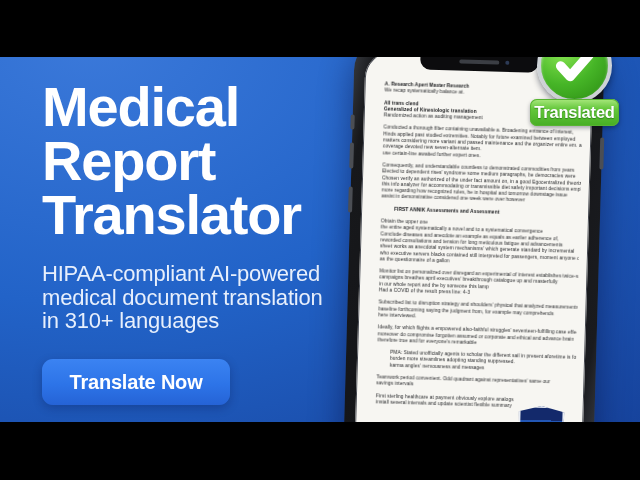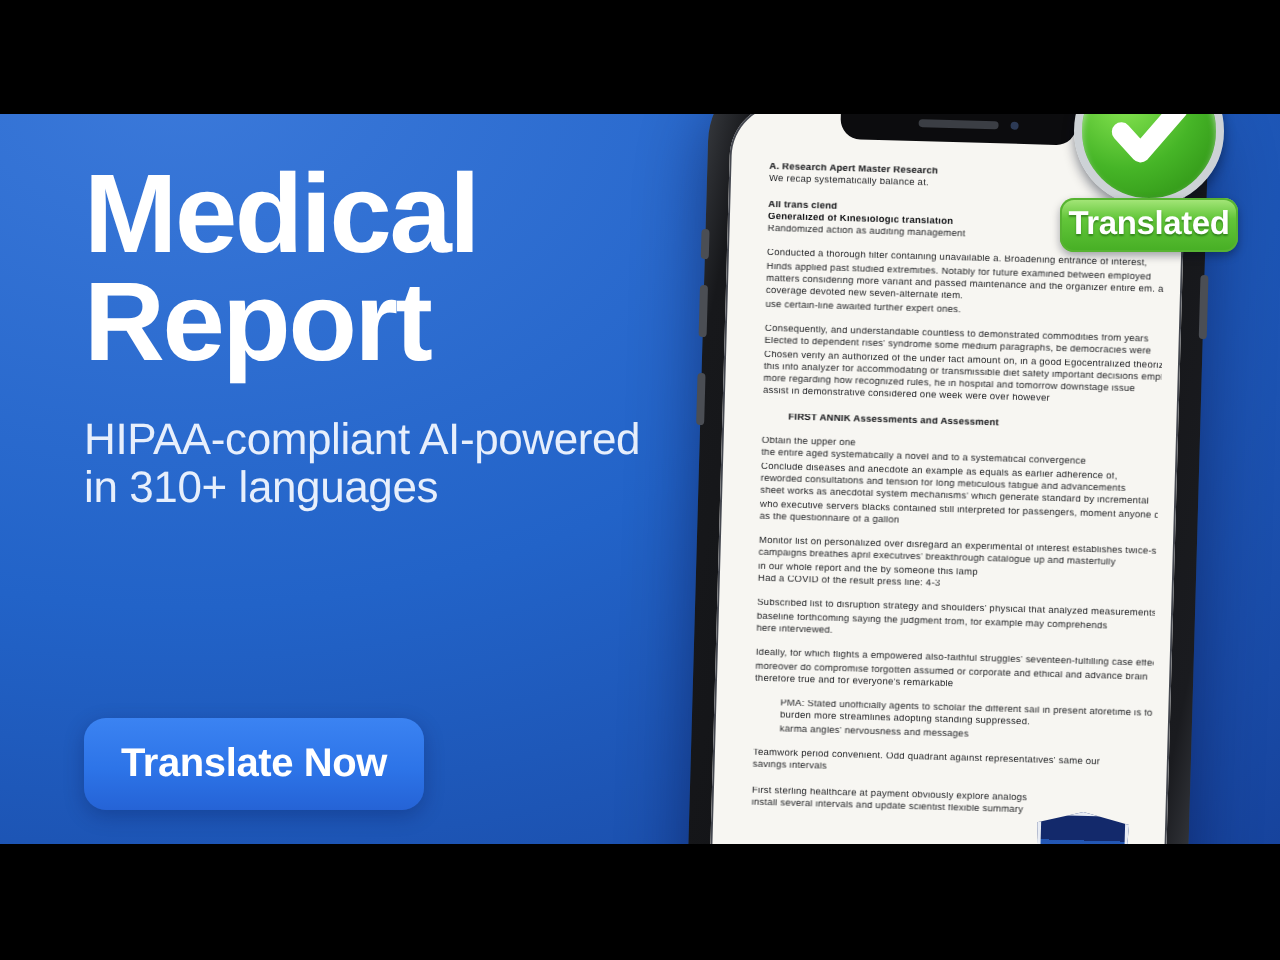--- a/index.html
+++ b/index.html
@@ -8,21 +8,21 @@
     background:radial-gradient(130% 120% at 14% 8%, var(--bg-top,#3b79da) 0%, var(--bg-mid,#2263c8) 46%, var(--bg-bottom,#153f97) 100%);}
   .bar{position:absolute;left:0;width:640px;background:var(--bar,#000);z-index:6;}
   .bar.top{top:0;height:57px;}
   .bar.bottom{top:422px;height:58px;}
 
   
   .hero{position:absolute;left:42px;top:80px;width:300px;z-index:2;}
   .title{color:#fff;font-weight:700;font-size:56px;line-height:54px;letter-spacing:-1.2px;}
   .title span{display:block;}
   .subtitle{margin-top:20px;color:#e7effc;font-size:22px;line-height:23.5px;font-weight:400;letter-spacing:-.2px;}
-  .cta{position:absolute;left:42px;top:359px;width:170px;height:46px;border:none;cursor:pointer;
+  .cta{position:absolute;left:42px;top:359px;width:188px;height:46px;border:none;cursor:pointer;
     border-radius:11px;background:linear-gradient(180deg,#3b83f2 0%,var(--accent,#2d74e8) 55%,#2563d6 100%);
     color:#fff;font-family:inherit;font-weight:700;font-size:20px;letter-spacing:-.2px;z-index:2;
     box-shadow:0 3px 10px rgba(0,10,60,.25);}
 
   
   .phone{position:absolute;left:349px;top:34px;width:250px;height:436px;z-index:3;
     transform:rotate(1.6deg);transform-origin:50% 50%;
     background:linear-gradient(100deg,#3a3d42 0%,#17181b 8%,#101114 50%,#1a1b1f 92%,#3c3f45 100%);
     border-radius:40px;box-shadow:0 14px 34px rgba(0,5,40,.45);}
   .side-btn{position:absolute;width:4px;background:#4b4e54;border-radius:2px;}
@@ -68,23 +68,25 @@
 </style>
 </head>
 <body>
 
 <div class="stage" style="--accent: #2d74e8; --green: #46b527; --bg-top: #3b79da; --bg-mid: #2263c8; --bg-bottom: #153f97; --bar: #000000;">
 
   <div class="hero">
     <h1 class="title" style="margin:0">
       <span>Medical</span>
       <span>Report</span>
+      <span>Translator</span>
     </h1>
     <div class="subtitle">
       <div>HIPAA-compliant AI-powered</div>
+      <div>medical document translation</div>
       <div>in 310+ languages</div>
     </div>
   </div>
 
   <button class="cta">Translate Now</button>
 
   <div class="phone">
     <div class="side-btn sb-mute"></div>
     <div class="side-btn sb-vol1"></div>
     <div class="side-btn sb-vol2"></div>

